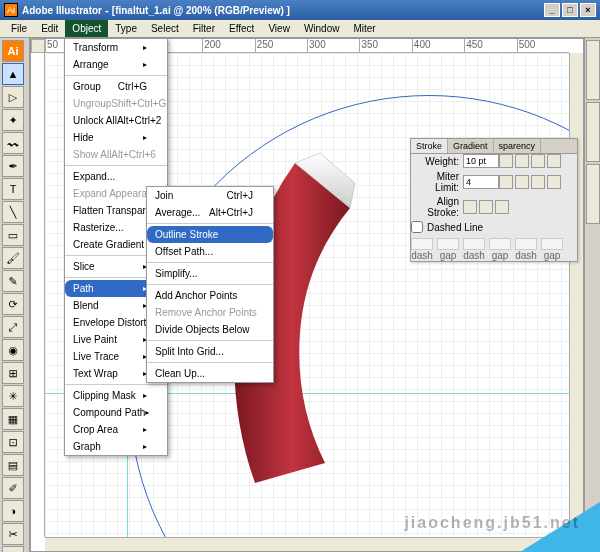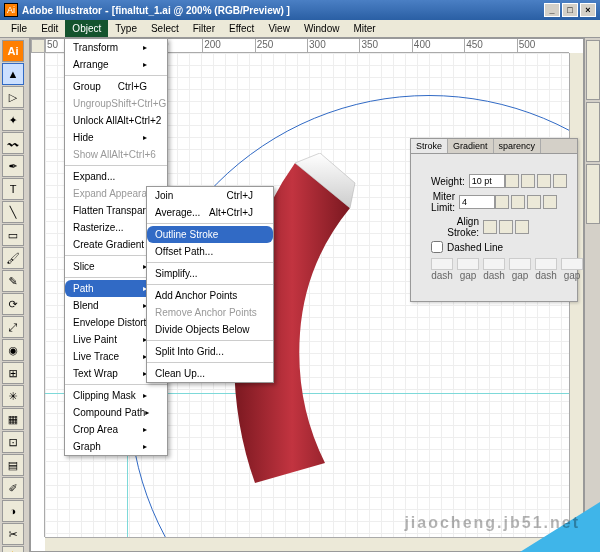--- a/index.html
+++ b/index.html
@@ -41,21 +41,21 @@
 .dropdown .di { padding: 2px 20px 2px 8px; display: flex; justify-content: space-between; white-space: nowrap; line-height: 13px; }
 .dropdown .di.hi { background: #316ac5; color: #fff; border-radius: 6px; }
 .dropdown .di.dis { color: #999; justify-content: space-between; }
 .dropdown .sep { height: 1px; background: #ccc; margin: 2px 0; }
 .dropdown .arrow::after { content: "▸"; font-size: 8px; }
 
 .panel { position: absolute; right: 22px; top: 100px; width: 168px; background: #e8e8e8; border: 1px solid #999; box-shadow: 1px 1px 3px rgba(0,0,0,0.2); }
 .panel-tabs { display: flex; background: #d4d0c8; border-bottom: 1px solid #999; }
 .panel-tabs .pt { padding: 2px 5px; font-size: 9px; border-right: 1px solid #aaa; }
 .panel-tabs .pt.act { background: #e8e8e8; }
-.panel-body { padding: 20px; font-size: 9px; }
+.panel-body { padding: 0; font-size: 9px; }
 .panel-row { display: flex; align-items: center; margin-bottom: 3px; }
 .panel-row label { width: 48px; text-align: right; margin-right: 4px; }
 .panel-row input { width: 36px; height: 14px; border: 1px solid #999; font-size: 9px; padding: 0 2px; }
 .panel-row .icons { display: flex; gap: 2px; }
 .panel-row .icn { width: 14px; height: 14px; background: #ece9d8; border: 1px solid #999; }
 .dash-row { display: flex; gap: 4px; margin-top: 4px; }
 .dash-row .df { width: 22px; text-align: center; }
 .dash-row .df input { width: 22px; height: 12px; border: 1px solid #ccc; background: #f4f4f4; font-size: 8px; }
 .dash-row .df span { font-size: 10px; color: #666; }
 

